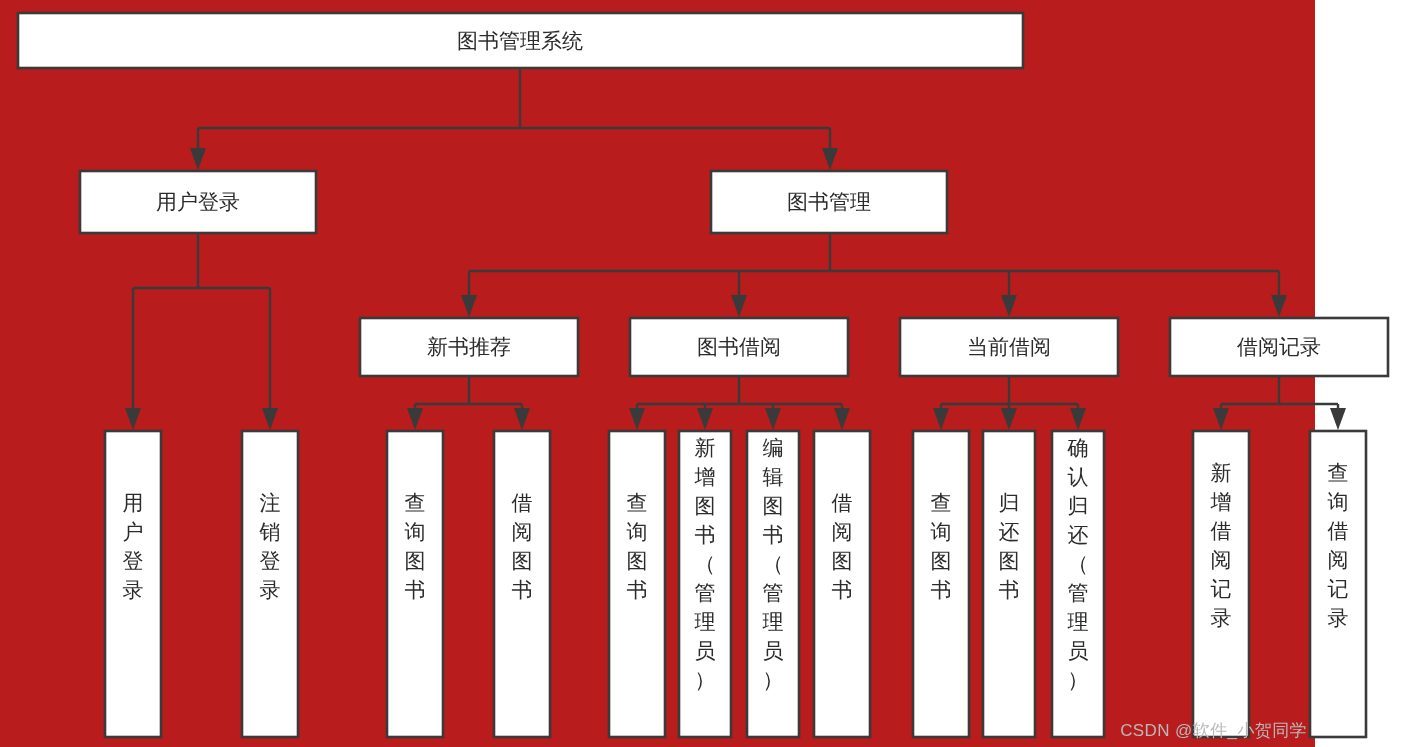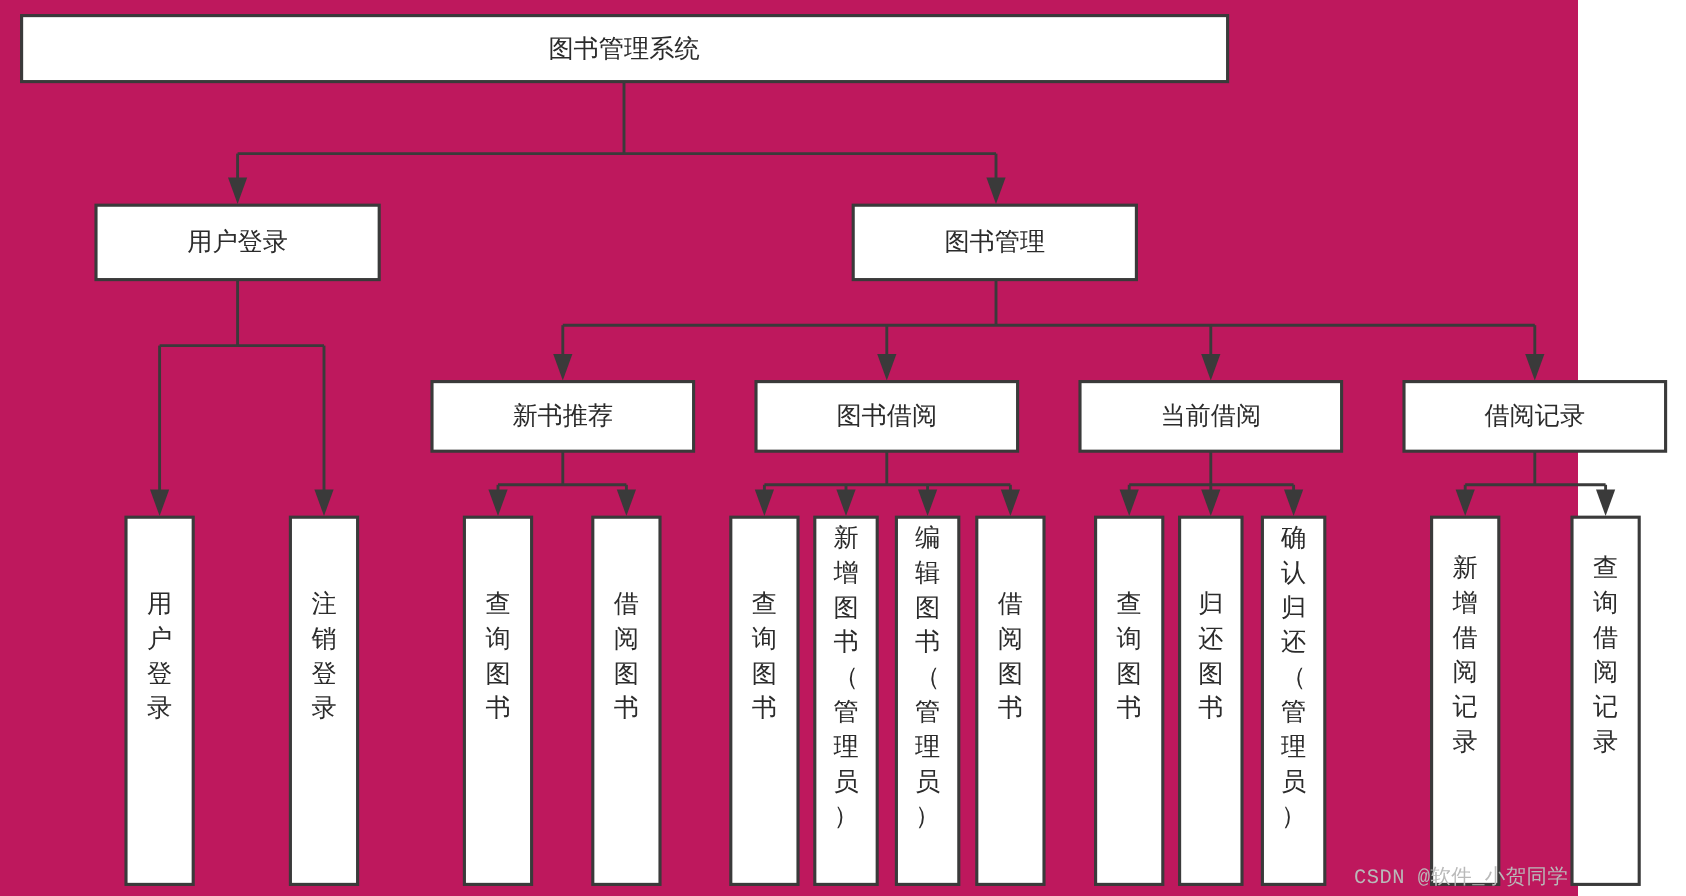--- a/index.html
+++ b/index.html
@@ -10,21 +10,21 @@
   body {
     width: 1405px;
     height: 747px;
     font-family: "DejaVu Sans", "Liberation Sans", sans-serif;
     overflow: hidden;
   }
   #diagram-root {
     position: relative;
     width: 1315px;
     height: 747px;
-    background: #be185d;
+    background: #b91c1c;
   }
   svg.flow-svg {
     position: absolute;
     top: 0;
     left: 0;
     width: 1405px;
     height: 747px;
     display: block;
   }
   .node-box {
@@ -52,21 +52,21 @@
   .node-label-vertical {
     font-family: "DejaVu Sans", "Liberation Sans", sans-serif;
     fill: #2b2b2b;
     font-size: 21px;
     text-anchor: middle;
   }
   .watermark-text {
     position: absolute;
     right: 8px;
     bottom: 5px;
-    font-family: Liberation Mono, monospace;
+    font-family: Liberation Sans, sans-serif;
     font-size: 17px;
     color: #b9b9b9;
     white-space: nowrap;
     letter-spacing: 0.4px;
     user-select: none;
   }
 </style>
 </head>
 <body>
 

